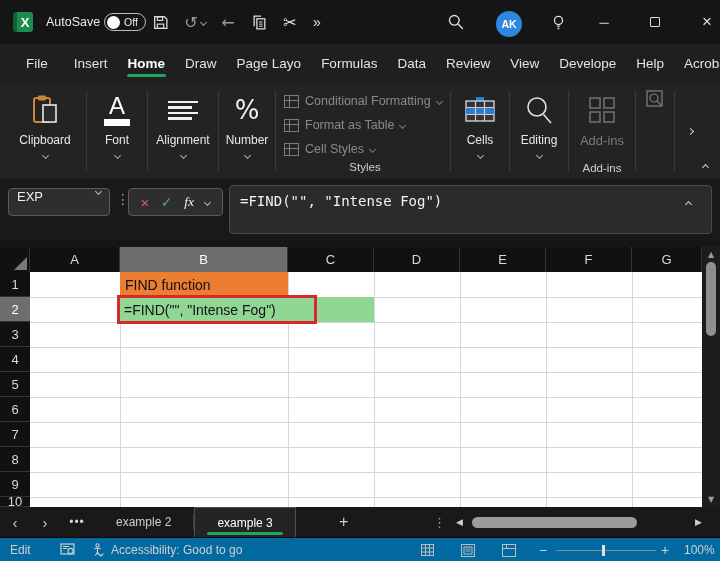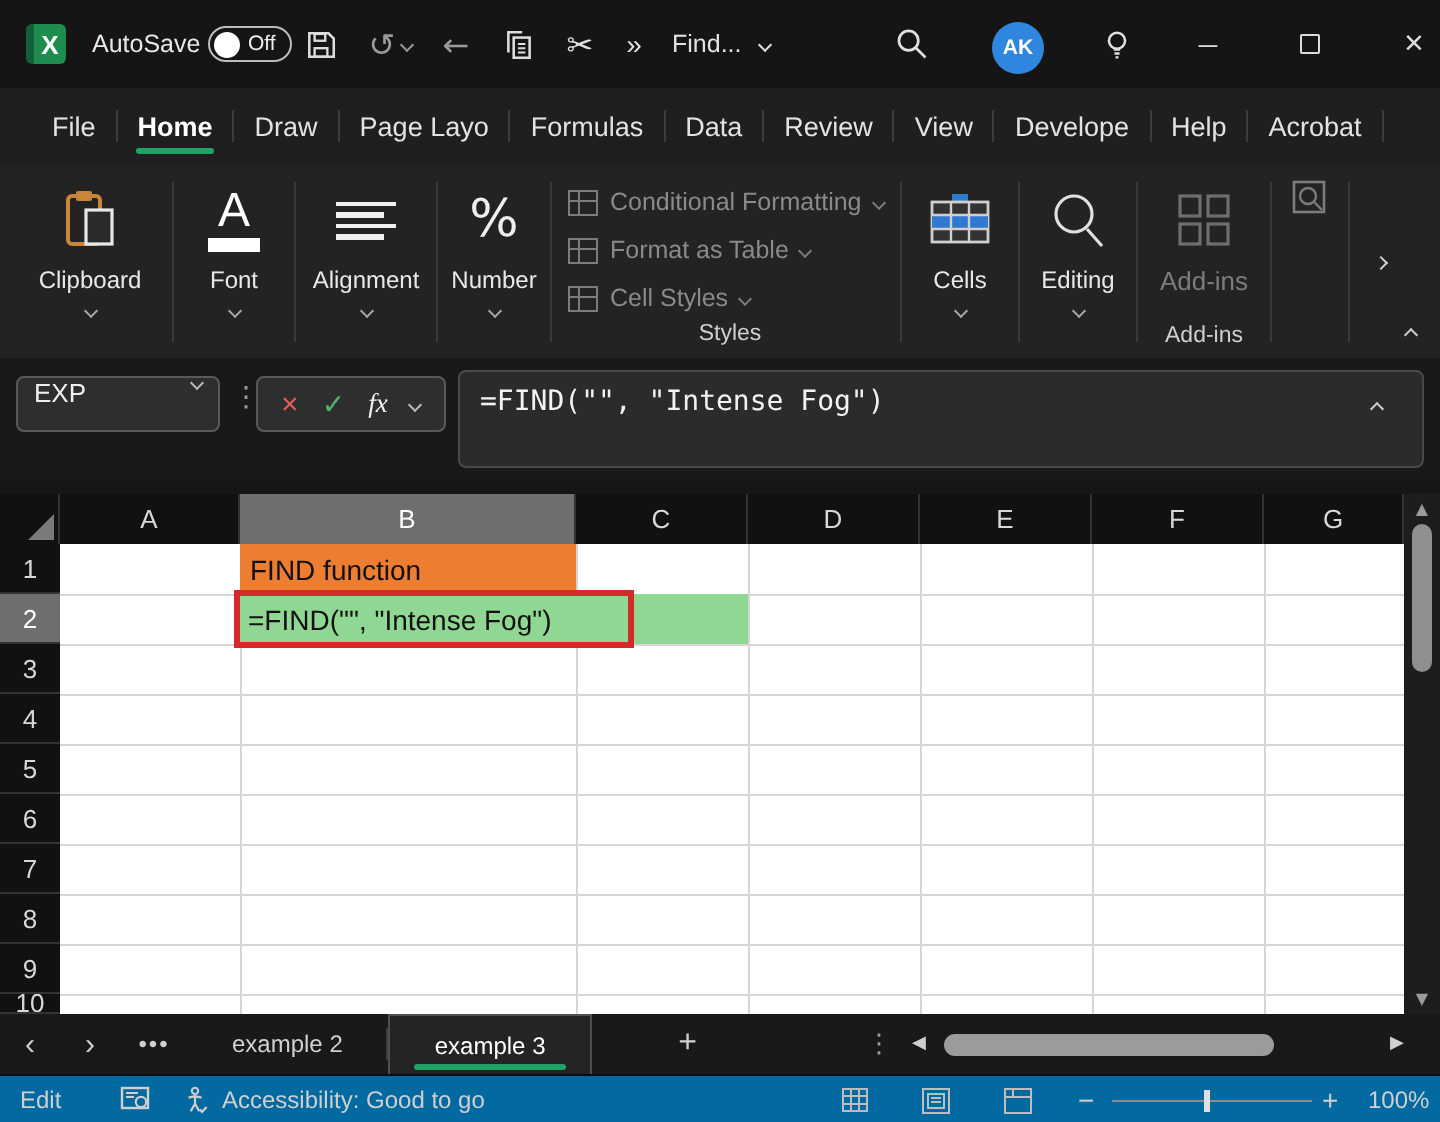--- a/index.html
+++ b/index.html
@@ -167,24 +167,20 @@
         <path d="M3 11.5v-9.5h6.5" fill="none" stroke="#ddd" stroke-width="1.2"></path>
         <path d="M7.5 7.5h3.5M7.5 9.5h3.5M7.5 11.5h3.5" stroke="#ddd" stroke-width="0.9"></path>
       </svg>
     </div>
     <div class="abs flex qat glyph16" style="left:278px; width:24px;">
       <span>✂</span>
     </div>
     <div class="abs flex qat" style="left:306px; width:22px; font-size:14px;">
       <span>»</span>
     </div>
-    <div class="abs flex qat" style="left:336px; gap:9px;">
-      <span style="font-size:12.5px">Find...</span>
-      <span class="chv"></span>
-    </div>
     <div class="abs flex qat" style="left:444px; width:24px;">
       <svg width="18" height="18" viewBox="0 0 16 16">
         <circle cx="6.5" cy="6.5" r="4.3" fill="none" stroke="#e0e0e0" stroke-width="1.2"></circle>
         <path d="M9.8 9.8L14 14" stroke="#e0e0e0" stroke-width="1.2"></path>
       </svg>
     </div>
     <div class="abs avatar">AK</div>
     <div class="abs flex qat" style="left:546px; width:24px;">
       <svg width="17" height="17" viewBox="0 0 16 16">
         <circle cx="8" cy="6" r="3.8" fill="none" stroke="#e0e0e0" stroke-width="1.2"></circle>
@@ -197,20 +193,21 @@
     <div class="abs flex winbtn" style="left:641px;">
       <span class="maxbox"></span>
     </div>
     <div class="abs flex winbtn" style="left:693px; font-size:17px;">
       <span>×</span>
     </div>
   </div>
 
   <div id="tabrow">
     <div class="rtab">File</div>
+    <div class="rtab" style="margin-left:6px">Insert</div>
     <div class="tsep"></div>
     <div class="rtab active">Home</div>
     <div class="tsep"></div>
     <div class="rtab">Draw</div>
     <div class="tsep"></div>
     <div class="rtab">Page Layo</div>
     <div class="tsep"></div>
     <div class="rtab">Formulas</div>
     <div class="tsep"></div>
     <div class="rtab">Data</div>

